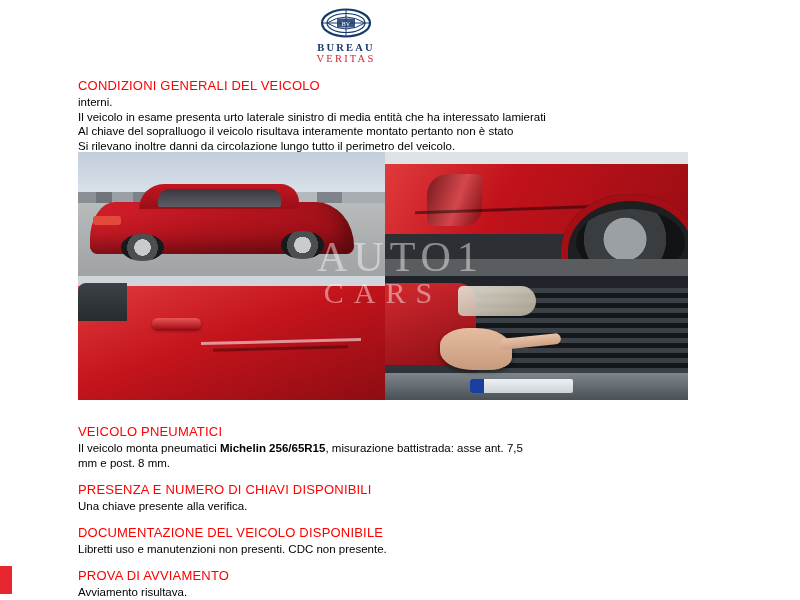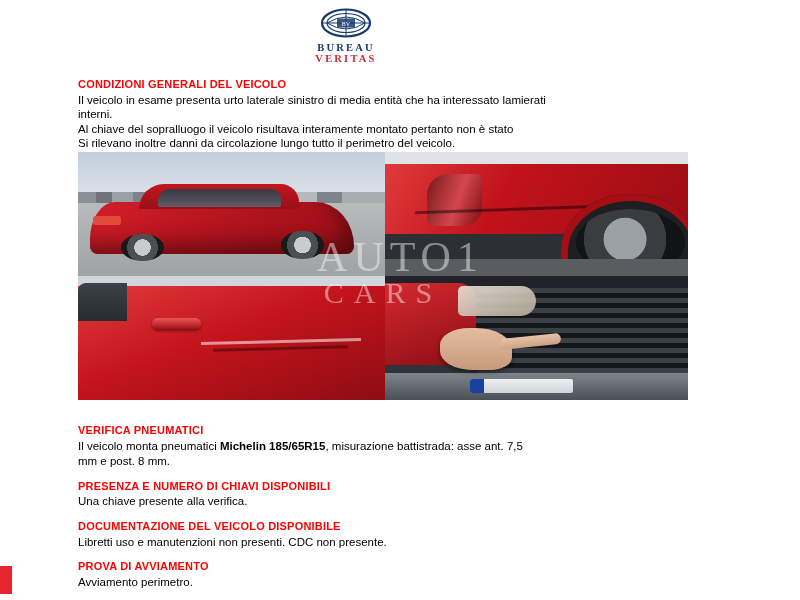--- a/index.html
+++ b/index.html
@@ -42,37 +42,37 @@
     font-family: "Liberation Serif", serif;
     font-size: 10.5px;
     font-weight: bold;
     letter-spacing: 2.2px;
     color: #173a6d;
     margin-top: 1px;
   }
   .logo-text2 {
     font-family: "Liberation Serif", serif;
     font-size: 10.5px;
-    font-weight: bold;
+    font-weight: normal;
     letter-spacing: 2.2px;
     color: #d22630;
     margin-top: 0px;
   }
 
   
   .content {
     position: absolute;
     left: 78px;
     top: 78px;
     width: 645px;
   }
   .sec-title {
     color: #ff0000;
-    font-weight: bold;
-    font-size: 11px;
+    font-weight: normal;
+    font-size: 13px;
     letter-spacing: 0.2px;
     margin: 0 0 1px 0;
     line-height: 1.25;
   }
   .sec-body {
     color: #000;
     font-size: 11.5px;
     line-height: 1.26;
     margin: 0;
   }
@@ -255,22 +255,22 @@
         <text x="26" y="17.5" font-family="Liberation Serif, serif" font-size="6" fill="#ffffff" text-anchor="middle">BV</text>
       </svg>
       <div class="logo-text1">BUREAU</div>
       <div class="logo-text2">VERITAS</div>
     </div>
   </div>
 
   <div class="content">
     <div class="sec-title">CONDIZIONI GENERALI DEL VEICOLO</div>
     <div class="sec-body">
+      <p>interni.</p>
       <p>Il veicolo in esame presenta urto laterale sinistro di media entità che ha interessato lamierati</p>
-      <p>interni.</p>
       <p>Al chiave del sopralluogo il veicolo risultava interamente montato pertanto non è stato</p>
       <p>Si rilevano inoltre danni da circolazione lungo tutto il perimetro del veicolo.</p>
       <p>Gli interni risultano in buone condizioni.</p>
     </div>
   </div>
 
   <div class="photos">
 
     <div class="photo p1">
       <div class="sky"></div>
@@ -315,39 +315,39 @@
   </div>
 
   <div class="watermark">
     <div class="wm-line1">AUTO1</div>
     <div class="wm-line2">CARS</div>
   </div>
 
   <div class="lower">
 
     <div class="blk">
-      <div class="sec-title">VERIFICA PNEUMATICI</div>
+      <div class="sec-title">VEICOLO PNEUMATICI</div>
       <div class="tyre-line">
         <span>Il veicolo monta pneumatici</span>
-        <span class="tyre-brand">Michelin 185/65R15</span><span>, misurazione battistrada: asse ant. 7,5</span>
+        <span class="tyre-brand">Michelin 256/65R15</span><span>, misurazione battistrada: asse ant. 7,5</span>
         <div>mm e post. 8 mm.</div>
       </div>
     </div>
 
     <div class="blk">
       <div class="sec-title">PRESENZA E NUMERO DI CHIAVI DISPONIBILI</div>
       <div class="sec-body">Una chiave presente alla verifica.</div>
     </div>
 
     <div class="blk">
       <div class="sec-title">DOCUMENTAZIONE DEL VEICOLO DISPONIBILE</div>
       <div class="sec-body">Libretti uso e manutenzioni non presenti. CDC non presente.</div>
     </div>
 
     <div class="blk">
       <div class="sec-title">PROVA DI AVVIAMENTO</div>
-      <div class="sec-body">Avviamento perimetro.</div>
+      <div class="sec-body">Avviamento risultava.</div>
     </div>
 
   </div>
 
   <div class="corner-tab"></div>
 </div>
 
 </body></html>

